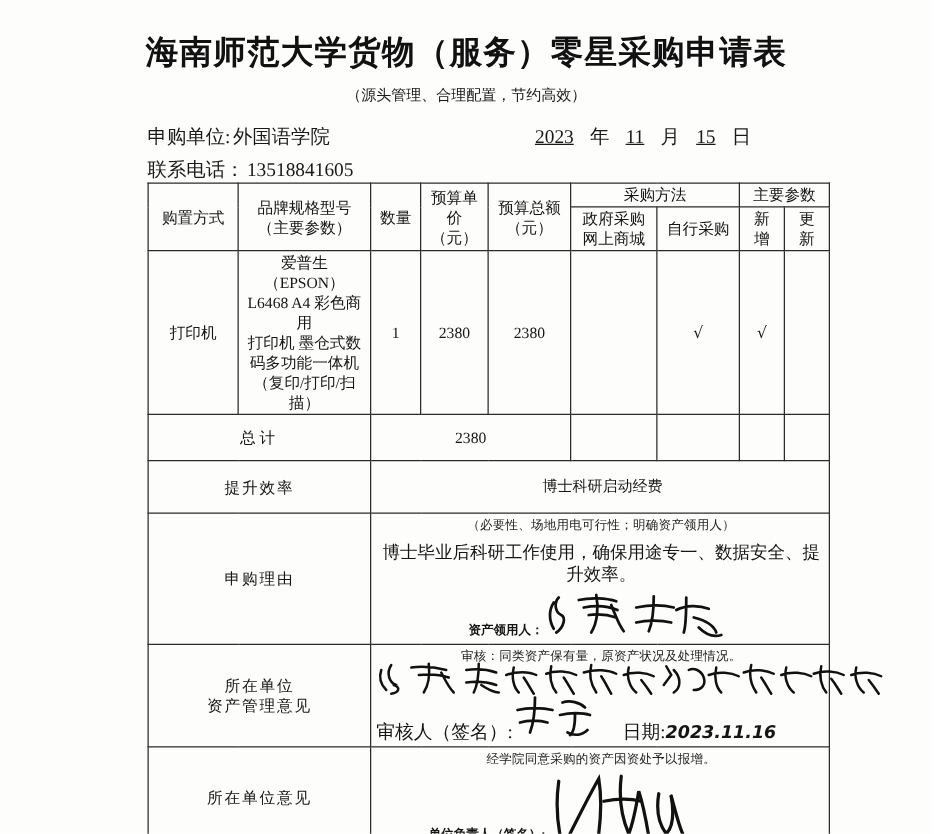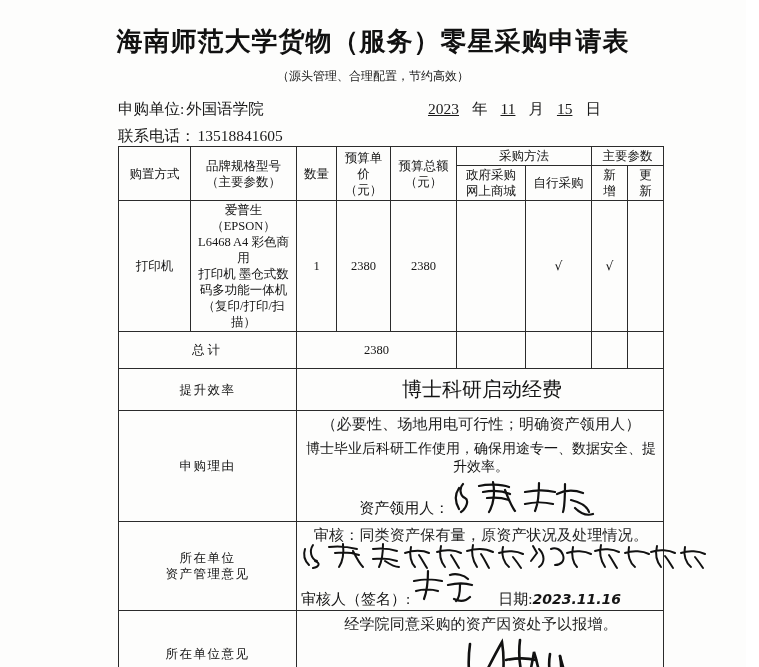--- a/index.html
+++ b/index.html
@@ -104,38 +104,39 @@
   .total-label {
     font-size: 15px;
     letter-spacing: 3px;
   }
   .section-label {
     font-size: 15px;
     letter-spacing: 1.5px;
     text-align: center;
   }
   .note-small {
-    font-size: 15px;
+    font-size: 10px;
     color: #222;
     display: block;
     padding: 3px 0 0 2px;
     letter-spacing: 0.2px;
   }
   .body-text {
     font-size: 14px;
     display: block;
     padding: 6px 0 0 2px;
   }
   .big-line {
-    font-size: 15px;
+    font-size: 10px;
     display: block;
     padding: 8px 0 2px 2px;
+    font-weight: bold;
   }
   .src-text {
-    font-size: 20px;
+    font-size: 12px;
     display: block;
     padding-left: 4px;
   }
   .sign-row {
     display: flex;
     align-items: flex-end;
     font-size: 15px;
     padding: 4px 0 0 2px;
   }
   .sign-row .date-part {

